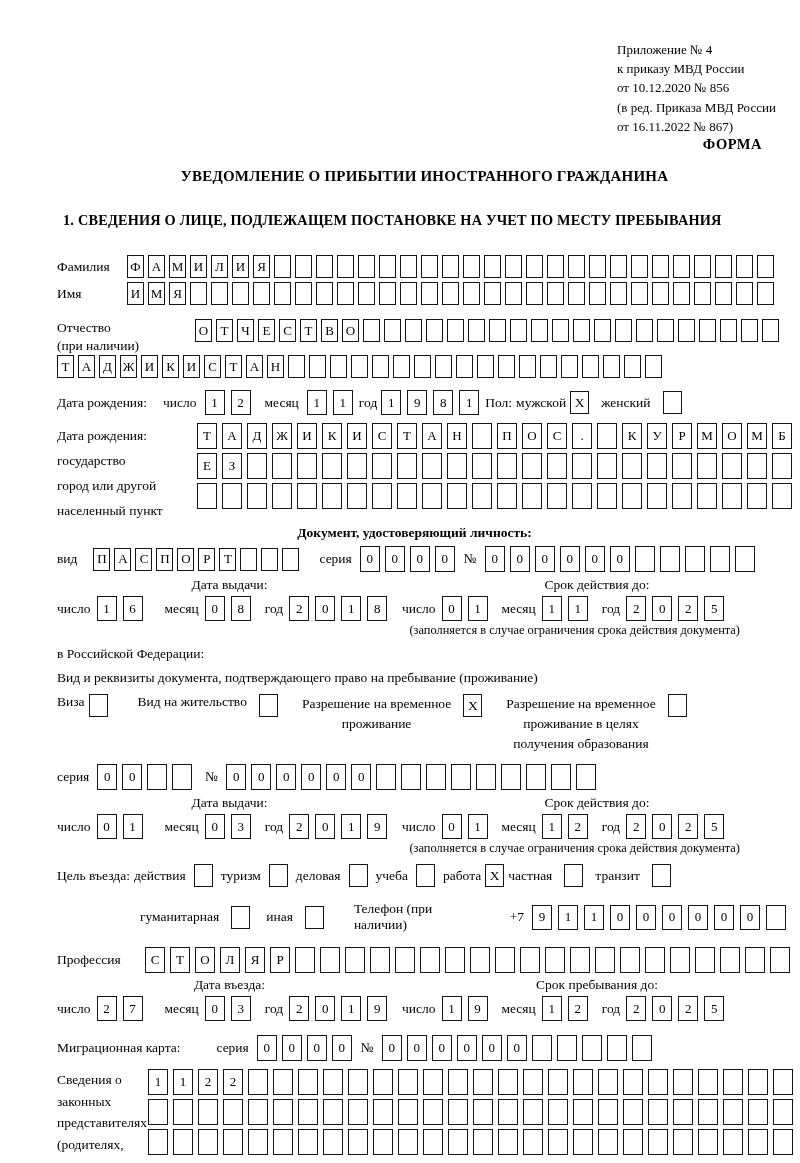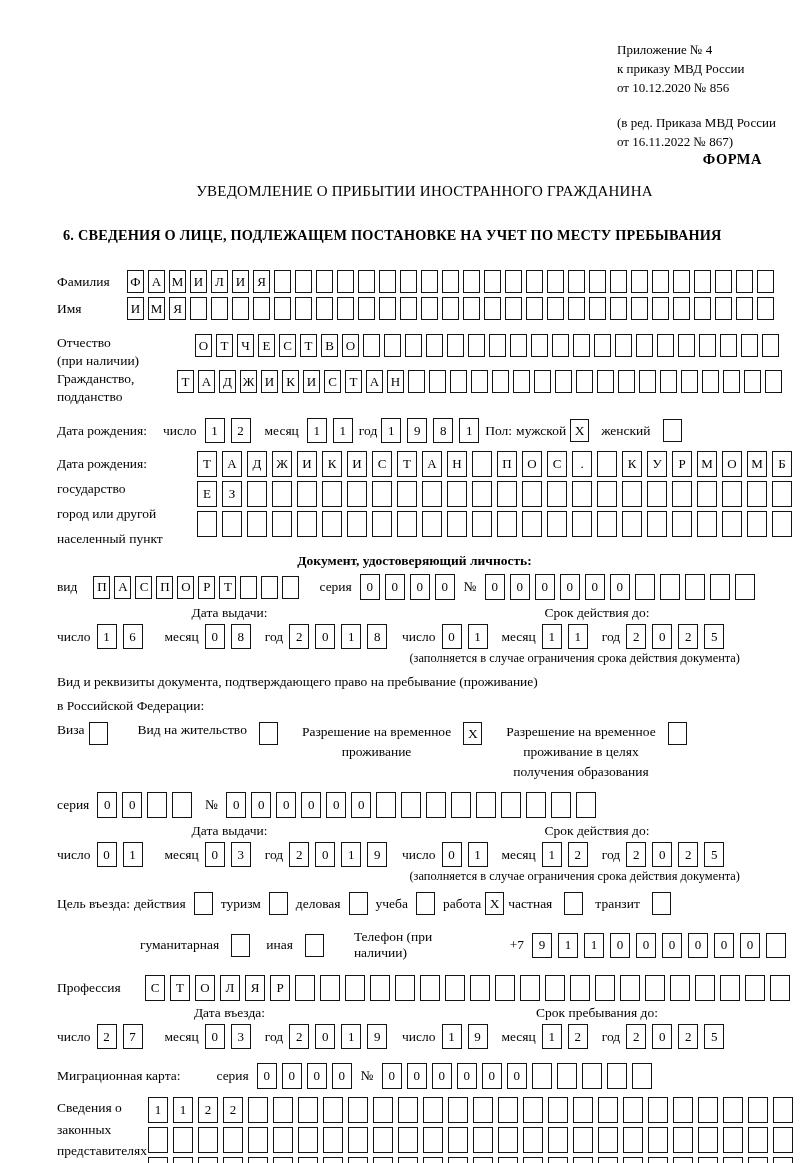--- a/index.html
+++ b/index.html
@@ -1,23 +1,23 @@
 <!DOCTYPE html>
 <html><head>
 <meta charset="utf-8">
 <style>
   html,body{margin:0;padding:0;background:#fff;}
   .page{position:relative;width:800px;height:1163px;background:#fff;color:#000;
         font-family:"Liberation Serif",serif;font-size:13.5px;box-sizing:border-box;
         padding:40px 8px 16px 57px;overflow:hidden;}
   
   .appendix{margin-left:560px;font-size:13px;line-height:19px;}
-  .appendix .gap{margin-top:16px;}
+  .appendix .gap{margin-top:1px;}
   .forma{font-weight:bold;font-size:14.5px;text-align:right;padding-right:30px;letter-spacing:.5px;}
-  .title{font-weight:normal;font-size:15px;line-height:23px;text-align:center;margin-top:12px;letter-spacing:.2px;}
+  .title{font-weight:bold;font-size:15px;line-height:23px;text-align:center;margin-top:12px;letter-spacing:.2px;}
   .blank-line{display:inline-block;width:52px;border-bottom:2px solid #000;margin-left:10px;}
   .sec1{font-weight:bold;font-size:14.3px;margin-top:24px;margin-left:6px;letter-spacing:.2px;}
   
   .row{display:flex;align-items:center;}
   .row.top{align-items:flex-start;}
   .lbl{flex:0 0 auto;line-height:18px;}
   .w70{width:70px}.w120{width:120px}.w138{width:138px}.w88{width:88px}
   
   .cells{display:flex;flex:0 0 auto;}
   .cell{box-sizing:border-box;display:flex;align-items:center;justify-content:center;
@@ -65,21 +65,21 @@
     <div class="gap">(в ред. Приказа МВД России</div>
     <div>от 16.11.2022 № 867)</div>
   </div>
 
   <div class="forma">ФОРМА</div>
 
   <div class="title">
     <div>УВЕДОМЛЕНИЕ О ПРИБЫТИИ ИНОСТРАННОГО ГРАЖДАНИНА</div>
   </div>
 
-  <div class="sec1">6. СВЕДЕНИЯ О ЛИЦЕ, ПОДЛЕЖАЩЕМ ПОСТАНОВКЕ НА УЧЕТ ПО МЕСТУ ПРЕБЫВАНИЯ</div>
+  <div class="sec1">1. СВЕДЕНИЯ О ЛИЦЕ, ПОДЛЕЖАЩЕМ ПОСТАНОВКЕ НА УЧЕТ ПО МЕСТУ ПРЕБЫВАНИЯ</div>
 
   <div class="row mt26">
     <div class="lbl w70">Фамилия</div>
     <div class="cells s">
         <span class="cell">Ф</span>
         <span class="cell">А</span>
         <span class="cell">М</span>
         <span class="cell">И</span>
         <span class="cell">Л</span>
         <span class="cell">И</span>
@@ -179,24 +179,20 @@
         <span class="cell"></span>
         <span class="cell"></span>
         <span class="cell"></span>
         <span class="cell"></span>
         <span class="cell"></span>
         <span class="cell"></span>
       </div>
   </div>
 
   <div class="row top">
-    <div class="lbl w120">
-      <div>Гражданство,</div>
-      <div>подданство</div>
-    </div>
     <div class="cells s">
         <span class="cell">Т</span>
         <span class="cell">А</span>
         <span class="cell">Д</span>
         <span class="cell">Ж</span>
         <span class="cell">И</span>
         <span class="cell">К</span>
         <span class="cell">И</span>
         <span class="cell">С</span>
         <span class="cell">Т</span>
@@ -418,22 +414,22 @@
             <span class="cell">2</span>
             <span class="cell">0</span>
             <span class="cell">2</span>
             <span class="cell">5</span>
           </span>
       </div>
     </div>
   </div>
   <div class="note">(заполняется в случае ограничения срока действия документа)</div>
 
+  <div class="mt8">в Российской Федерации:</div>
   <div class="mt8">Вид и реквизиты документа, подтверждающего право на пребывание (проживание)</div>
-  <div class="mt8">в Российской Федерации:</div>
 
   <div class="opts">
     <span>Виза</span>
     <span class="checkbox g4"></span>
     <span class="g30">Вид на жительство</span>
     <span class="checkbox g12"></span>
     <span class="optlines g24">
       <div>Разрешение на временное</div>
       <div>проживание</div>
     </span>

